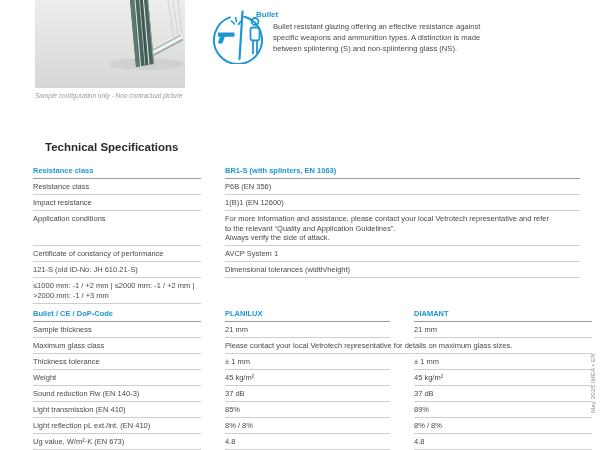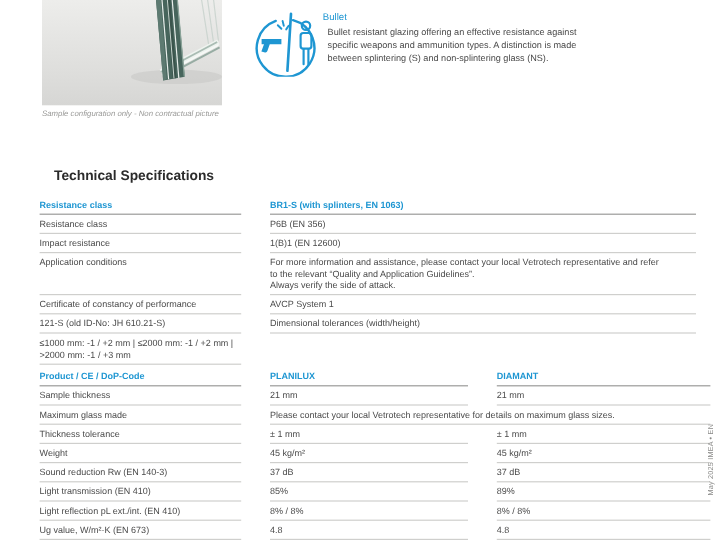--- a/index.html
+++ b/index.html
@@ -7,21 +7,21 @@
     width:600px;height:450px;background:#ffffff;overflow:hidden;
     font-family:"Liberation Sans", sans-serif;color:#4a4a4a;position:relative;
     -webkit-font-smoothing:antialiased;
   }
   .page{position:absolute;inset:0;}
   
   .photo{position:absolute;left:35px;top:0;width:150px;height:88px;}
   .caption{position:absolute;left:35px;top:92px;font-size:6.5px;font-style:italic;color:#9a9a98;}
   
   .feature-icon{position:absolute;left:211px;top:8px;width:56px;height:56px;}
-  .feature-title{position:absolute;left:269px;top:10px;font-size:8px;font-weight:normal;color:#1e96d2;}
+  .feature-title{position:absolute;left:256px;top:10px;font-size:8px;font-weight:bold;color:#1e96d2;}
   .feature-desc{position:absolute;left:273px;top:21px;width:218px;font-size:7.6px;line-height:11px;color:#4a4a4a;}
   
   .section-title{position:absolute;left:33px;top:129px;margin:12px;font-size:11.5px;font-weight:bold;color:#2b2b2b;}
   
   .table{position:absolute;left:33px;width:535px;display:grid;column-gap:24px;align-items:stretch;}
   .t1{top:163px;grid-template-columns:168px 355px;}
   .t2{top:306px;grid-template-columns:168px 165px 178px;}
   .cell{border-bottom:1px solid #cfcfcd;padding:3px 0 2.5px 0;font-size:7.5px;line-height:9.5px;}
   .hcell{border-bottom:1px solid #9b9b99;padding:3px 0 3px 0;font-size:7.5px;font-weight:bold;color:#1e96d2;}
   .pre{white-space:pre-line;}
@@ -117,29 +117,29 @@
     <div class="cell">Certificate of constancy of performance</div>
     <div class="cell">AVCP System 1</div>
 
     <div class="cell">121-S (old ID-No: JH 610.21-S)</div>
 
     <div class="cell">Dimensional tolerances (width/height)</div>
     <div class="cell">≤1000 mm: -1 / +2 mm | ≤2000 mm: -1 / +2 mm | &gt;2000 mm: -1 / +3 mm</div>
   </div>
 
   <div class="table t2">
-    <div class="hcell">Product / CE / DoP-Code</div>
+    <div class="hcell">Bullet / CE / DoP-Code</div>
     <div class="hcell">PLANILUX</div>
     <div class="hcell">DIAMANT</div>
 
     <div class="cell">Sample thickness</div>
     <div class="cell">21 mm</div>
     <div class="cell">21 mm</div>
 
-    <div class="cell">Maximum glass made</div>
+    <div class="cell">Maximum glass class</div>
     <div class="cell span2">Please contact your local Vetrotech representative for details on maximum glass sizes.</div>
 
     <div class="cell">Thickness tolerance</div>
     <div class="cell">± 1 mm</div>
     <div class="cell">± 1 mm</div>
 
     <div class="cell">Weight</div>
     <div class="cell">45 kg/m²</div>
     <div class="cell">45 kg/m²</div>
 

